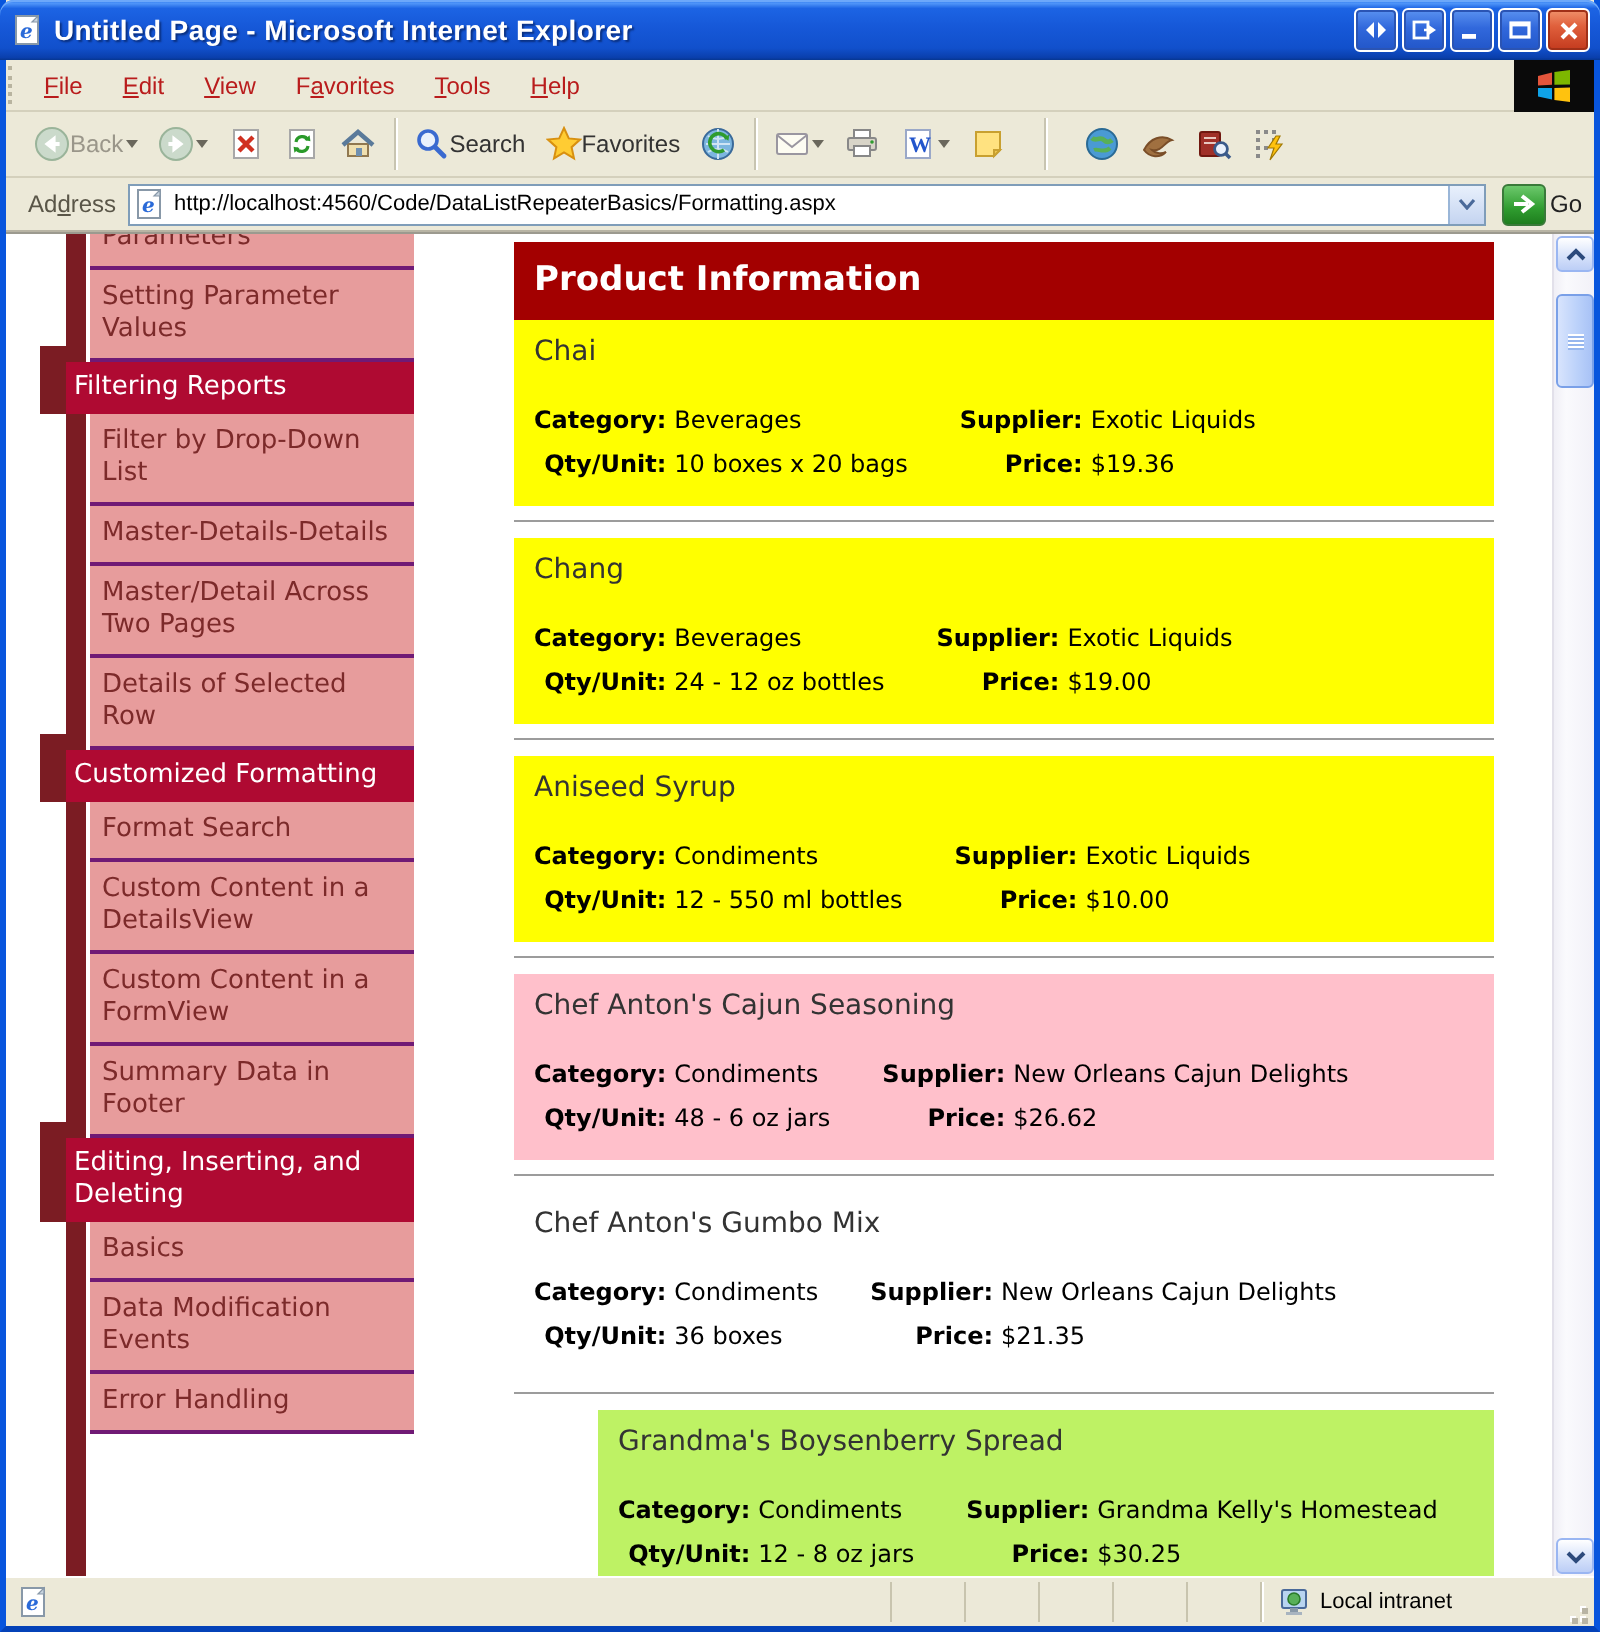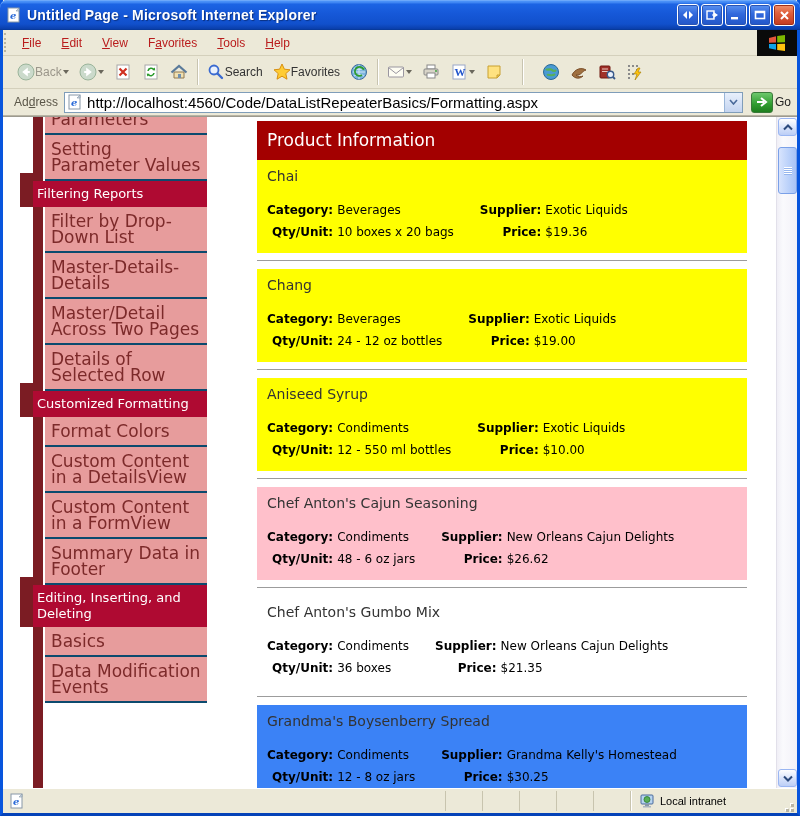--- a/index.html
+++ b/index.html
@@ -63,21 +63,21 @@
   
   .addressbar {
     height:27px; flex:0 0 27px; display:flex; align-items:center;
     background:#ECE9D8; border-bottom:1px solid #B8B4A4; padding-right:6px;
   }
   .addr-label { font-size:12px; color:#5A5648; margin:0 6px 0 2px; }
   .addr-box {
     flex:1; height:21px; background:#fff; border:1px solid #7F9DB9;
     display:flex; align-items:center; padding-left:2px; overflow:hidden;
   }
-  .addr-url { flex:1; font-size:15px; color:#000; white-space:nowrap; overflow:hidden; margin-left:4px; }
+  .addr-url { flex:1; font-size:11px; color:#000; white-space:nowrap; overflow:hidden; margin-left:4px; }
   .addr-drop {
     width:18px; height:19px; flex:0 0 18px;
     background:linear-gradient(180deg,#E8F0FC,#C4D4F0); border-left:1px solid #9AB6D8;
     display:flex; align-items:center; justify-content:center; cursor:pointer;
   }
   .go-wrap { display:flex; align-items:center; gap:2px; margin-left:8px; cursor:pointer; }
   .go-btn {
     width:22px; height:21px; border-radius:3px; border:1px solid #3A7A3A;
     background:linear-gradient(180deg,#6CC86C,#2F9C2F 60%,#1E7E1E);
     display:flex; align-items:center; justify-content:center;
@@ -85,33 +85,33 @@
   .go-label { font-size:12px; color:#222; }
   
   .viewport {
     flex:1 1 auto; position:relative; background:#fff; overflow:hidden;
     border-top:1px solid #9C9A8F;
   }
   .sb-strip { position:absolute; left:30px; top:0; bottom:0; width:10px; background:#7B1C23; }
   .sidebar { position:absolute; left:17px; top:-12px; width:187px; font-family:"DejaVu Sans",sans-serif; }
   .sb-item {
     margin-left:25px; background:#E79C9C; color:#7C2A2A;
-    font-size:17px; line-height:16px; padding:6px 4px 6px 6px;
-    border-bottom:2px solid #0c4a6e; cursor:pointer;
+    font-size:13px; line-height:16px; padding:6px 4px 6px 6px;
+    border-bottom:2px solid #701a75; cursor:pointer;
   }
   .sb-header {
     position:relative; background:#AF0A32; color:#fff;
     font-size:13px; line-height:16px; padding:5px 4px 5px 17px; cursor:pointer;
   }
   .sb-header::before {
     content:""; position:absolute; left:0; top:-8px; bottom:0; width:13px; background:#7B1C23;
   }
   .main { position:absolute; left:254px; top:4px; width:490px; font-family:"DejaVu Sans",sans-serif; }
   .content-title {
-    background:#A30000; color:#fff; font-weight:normal; font-size:17px;
+    background:#A30000; color:#fff; font-weight:bold; font-size:17px;
     padding:9px 12px 10px 10px;
   }
   .card { padding:6px 10px 10px 10px; }
   .card-name { font-size:14px; color:#333; margin:2px 0 15px 0; }
   .ptable { border-collapse:collapse; }
   .ptable td { font-size:12px; color:#000; padding:4px 2px; white-space:nowrap; font-family:"DejaVu Sans",sans-serif; }
   .ptable .lbl { font-weight:bold; text-align:right; padding-left:10px; }
   .ptable .lbl:first-child { padding-left:0; }
   .ptable .val { padding-right:16px; }
   .card-sep { height:2px; margin:7px 0; border-top:1px solid #9C9C9C; border-bottom:1px solid #FFF; background:#D8D8D8; }
@@ -384,27 +384,28 @@
     <div class="sb-strip"></div>
     <nav class="sidebar">
         <div class="sb-item"><span>Parameters</span></div>
         <div class="sb-item"><span>Setting Parameter Values</span></div>
         <div class="sb-header"><span>Filtering Reports</span></div>
         <div class="sb-item"><span>Filter by Drop-Down List</span></div>
         <div class="sb-item"><span>Master-Details-Details</span></div>
         <div class="sb-item"><span>Master/Detail Across Two Pages</span></div>
         <div class="sb-item"><span>Details of Selected Row</span></div>
         <div class="sb-header"><span>Customized Formatting</span></div>
-        <div class="sb-item"><span>Format Colors</span></div>
+        <div class="sb-item"><span>Format Search</span></div>
         <div class="sb-item"><span>Custom Content in a DetailsView</span></div>
         <div class="sb-item"><span>Custom Content in a FormView</span></div>
         <div class="sb-item"><span>Summary Data in Footer</span></div>
         <div class="sb-header"><span>Editing, Inserting, and Deleting</span></div>
         <div class="sb-item"><span>Basics</span></div>
         <div class="sb-item"><span>Data Modification Events</span></div>
+        <div class="sb-item"><span>Error Handling</span></div>
       </nav>
 
     <main class="main">
       <div class="content-title">Product Information</div>
       <div>
   <section class="card" style="background: rgb(255, 255, 0);">
     <div class="card-name">Chai</div>
     <table class="ptable">
       <tbody>
                 <tr>
@@ -496,21 +497,21 @@
       <tr>
         <td class="lbl">Qty/Unit:</td>
         <td class="val">36 boxes</td>
         <td class="lbl">Price:</td>
         <td class="val">$21.35</td>
       </tr>
     </tbody>
             </table>
   </section>
 <div class="card-sep"></div>
-  <section class="card" style="background: #3b82f6;">
+  <section class="card" style="background: #bef264; margin-left: 42px;">
     <div class="card-name">Grandma's Boysenberry Spread</div>
     <table class="ptable">
       <tbody>
                 <tr>
         <td class="lbl">Category:</td>
         <td class="val">Condiments</td>
         <td class="lbl">Supplier:</td>
         <td class="val">Grandma Kelly's Homestead</td>
       </tr>
       <tr>

